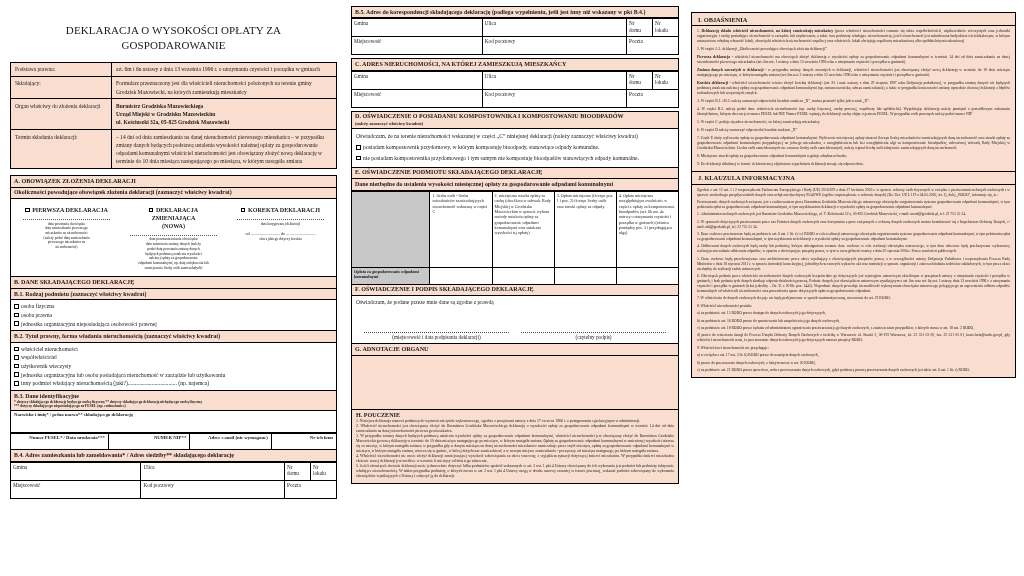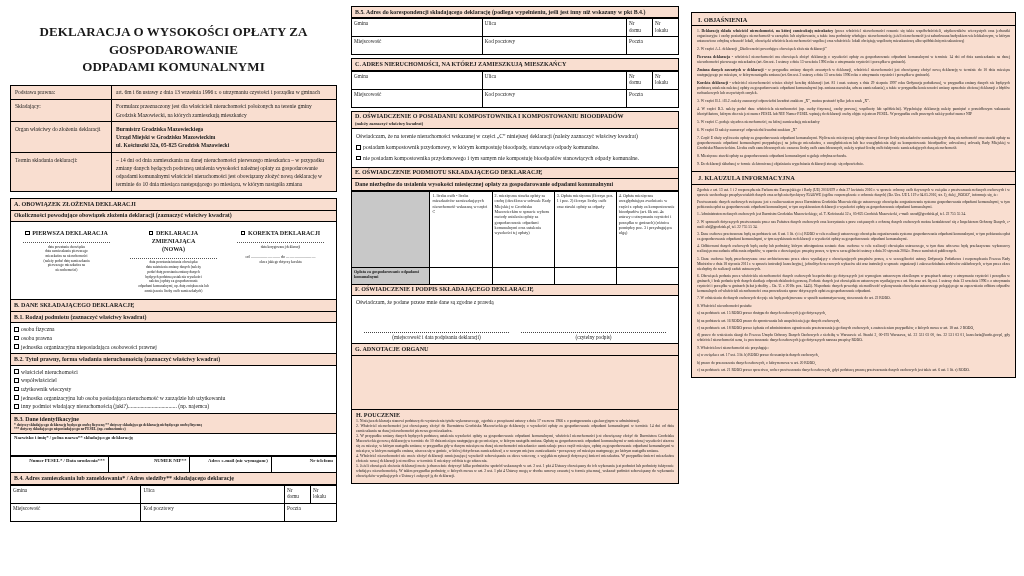--- a/index.html
+++ b/index.html
@@ -12,22 +12,22 @@
     overflow: hidden;
   }
   .page { display: flex; width: 1024px; height: 576px; gap: 0; }
   .col { position: relative; height: 576px; }
   .col1 { width: 345px; padding: 6px 8px 4px 10px; }
   .col2 { width: 340px; padding: 6px 6px 4px 6px; }
   .col3 { width: 339px; padding: 6px 8px 4px 6px; }
 
   .doc-title {
     text-align: center;
-    font-weight: bold;
-    font-size: 13px;
+    font-weight: normal;
+    font-size: 11px;
     line-height: 1.35;
     letter-spacing: .1px;
     margin: 17px 8px 9px 8px;
   }
 
   .sec-head {
     background: #f9ded0;
     border: 1px solid #000;
     border-bottom: 1px solid #000;
     font-weight: bold;
@@ -148,21 +148,20 @@
 </style>
 </head>
 <body>
 
 <div class="page">
 
   <div class="col col1">
 
     <div class="doc-title">
       <div>DEKLARACJA O WYSOKOŚCI OPŁATY ZA GOSPODAROWANIE</div>
-      <div>ODPADAMI KOMUNALNYMI</div>
     </div>
 
     <table class="legal">
       <tbody>
           <tr>
         <td class="lbl">Podstawa prawna:</td>
         <td class="val">art. 6m i 6n ustawy z dnia 13 września 1996 r. o utrzymaniu czystości i porządku w gminach</td>
       </tr>
       <tr>
         <td class="lbl">Składający:</td>

